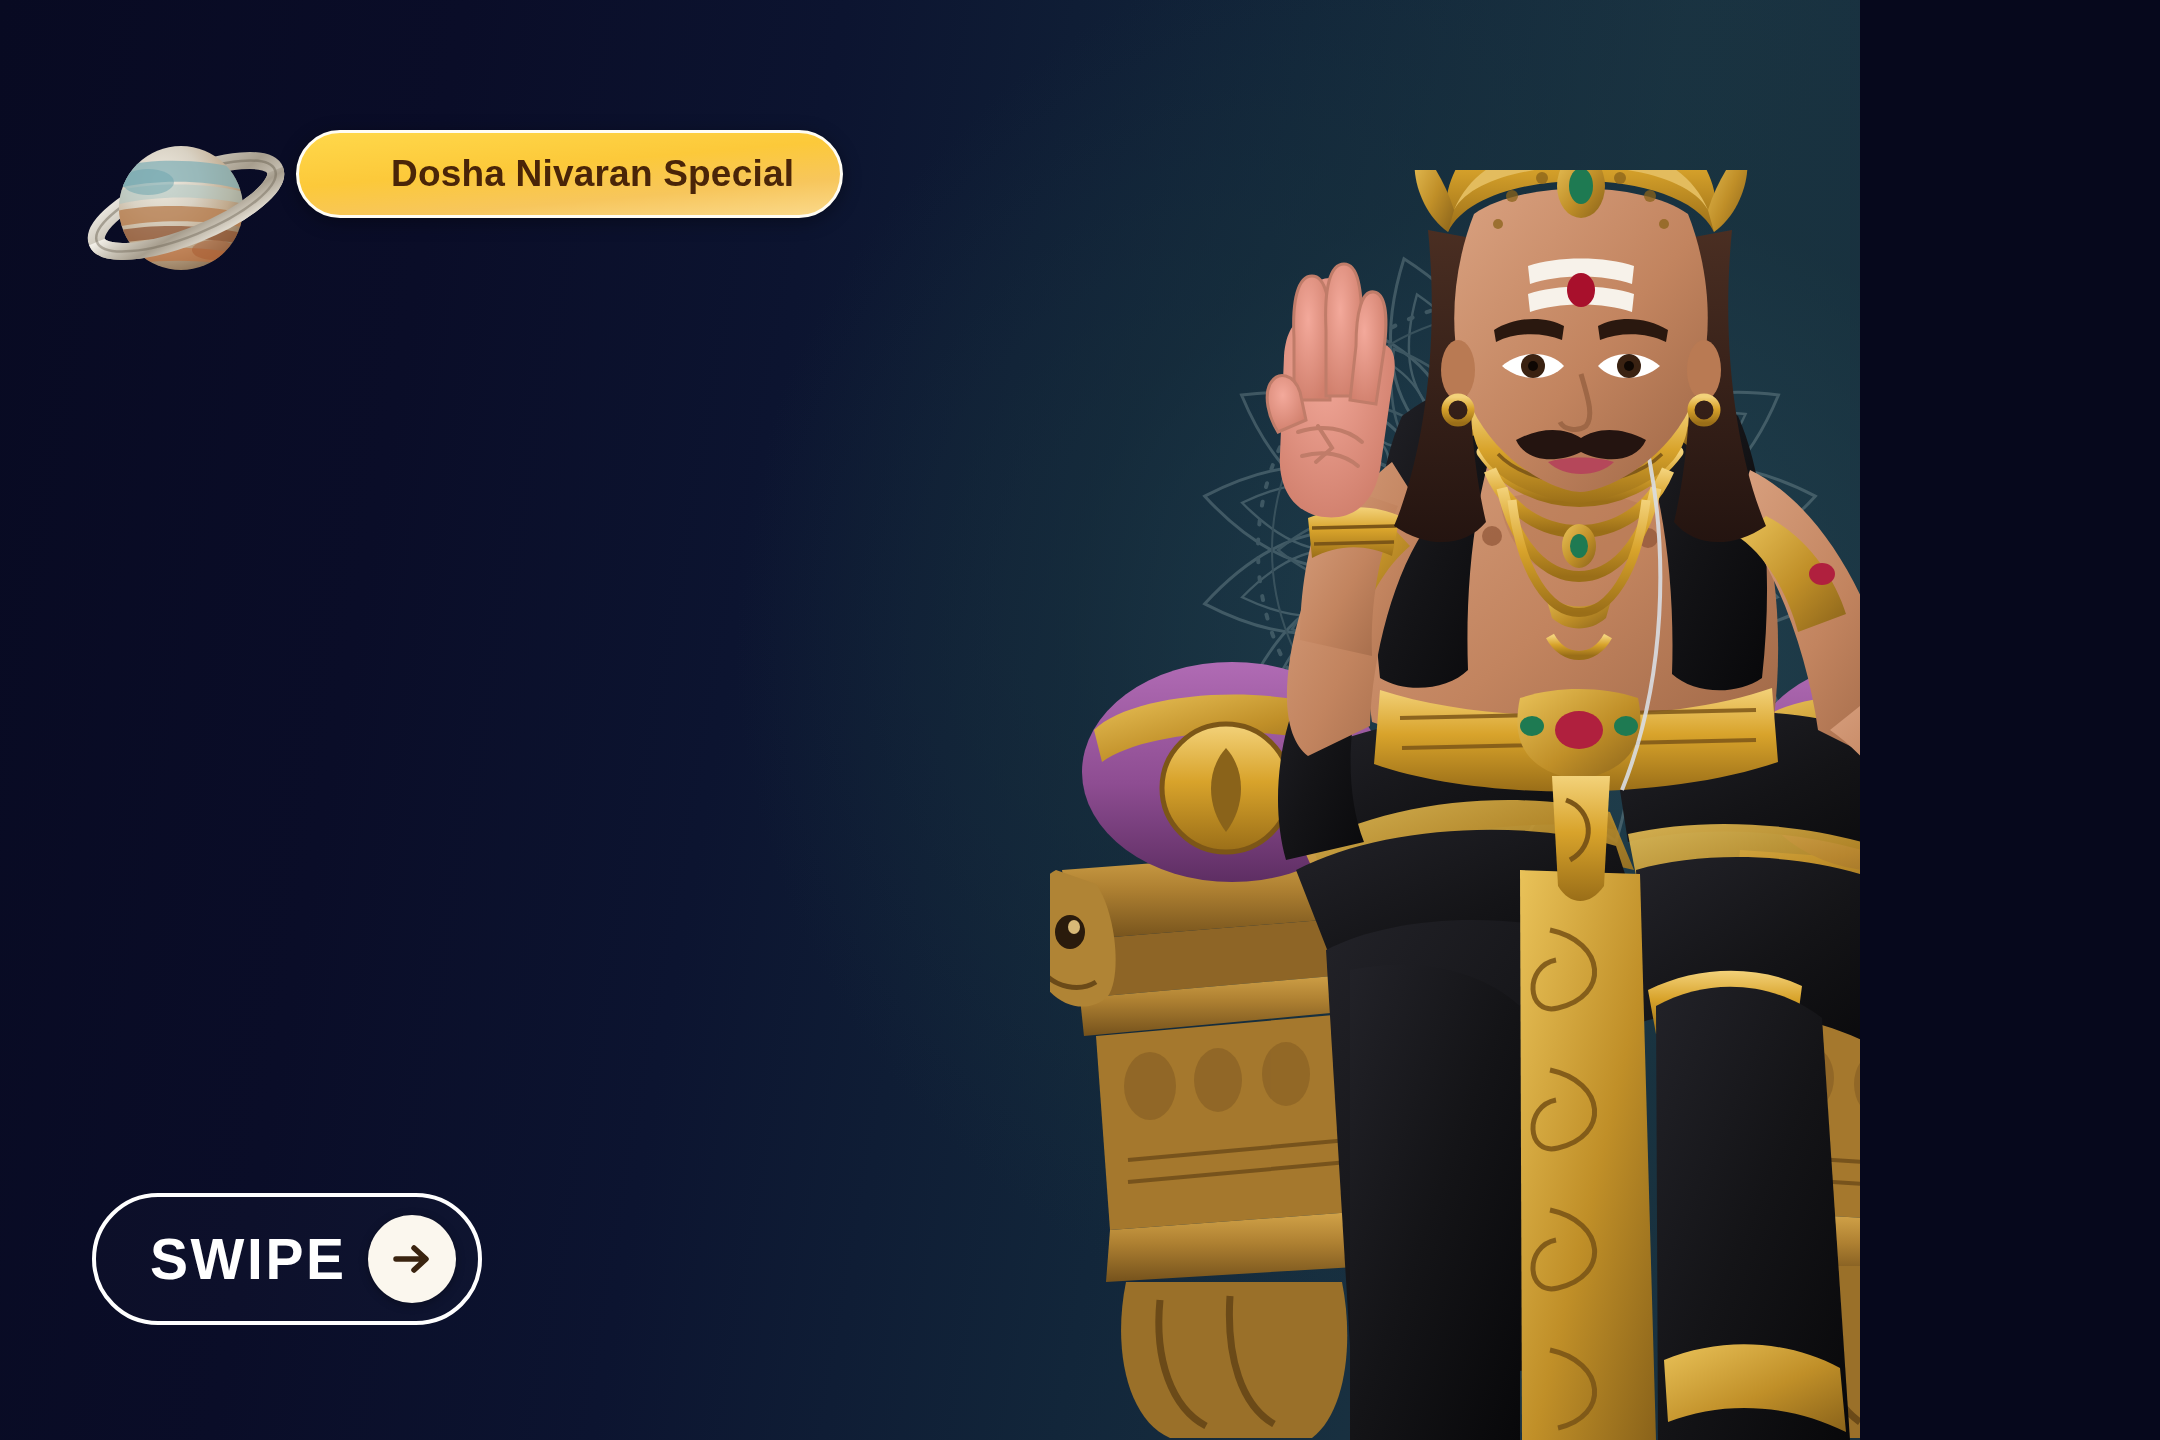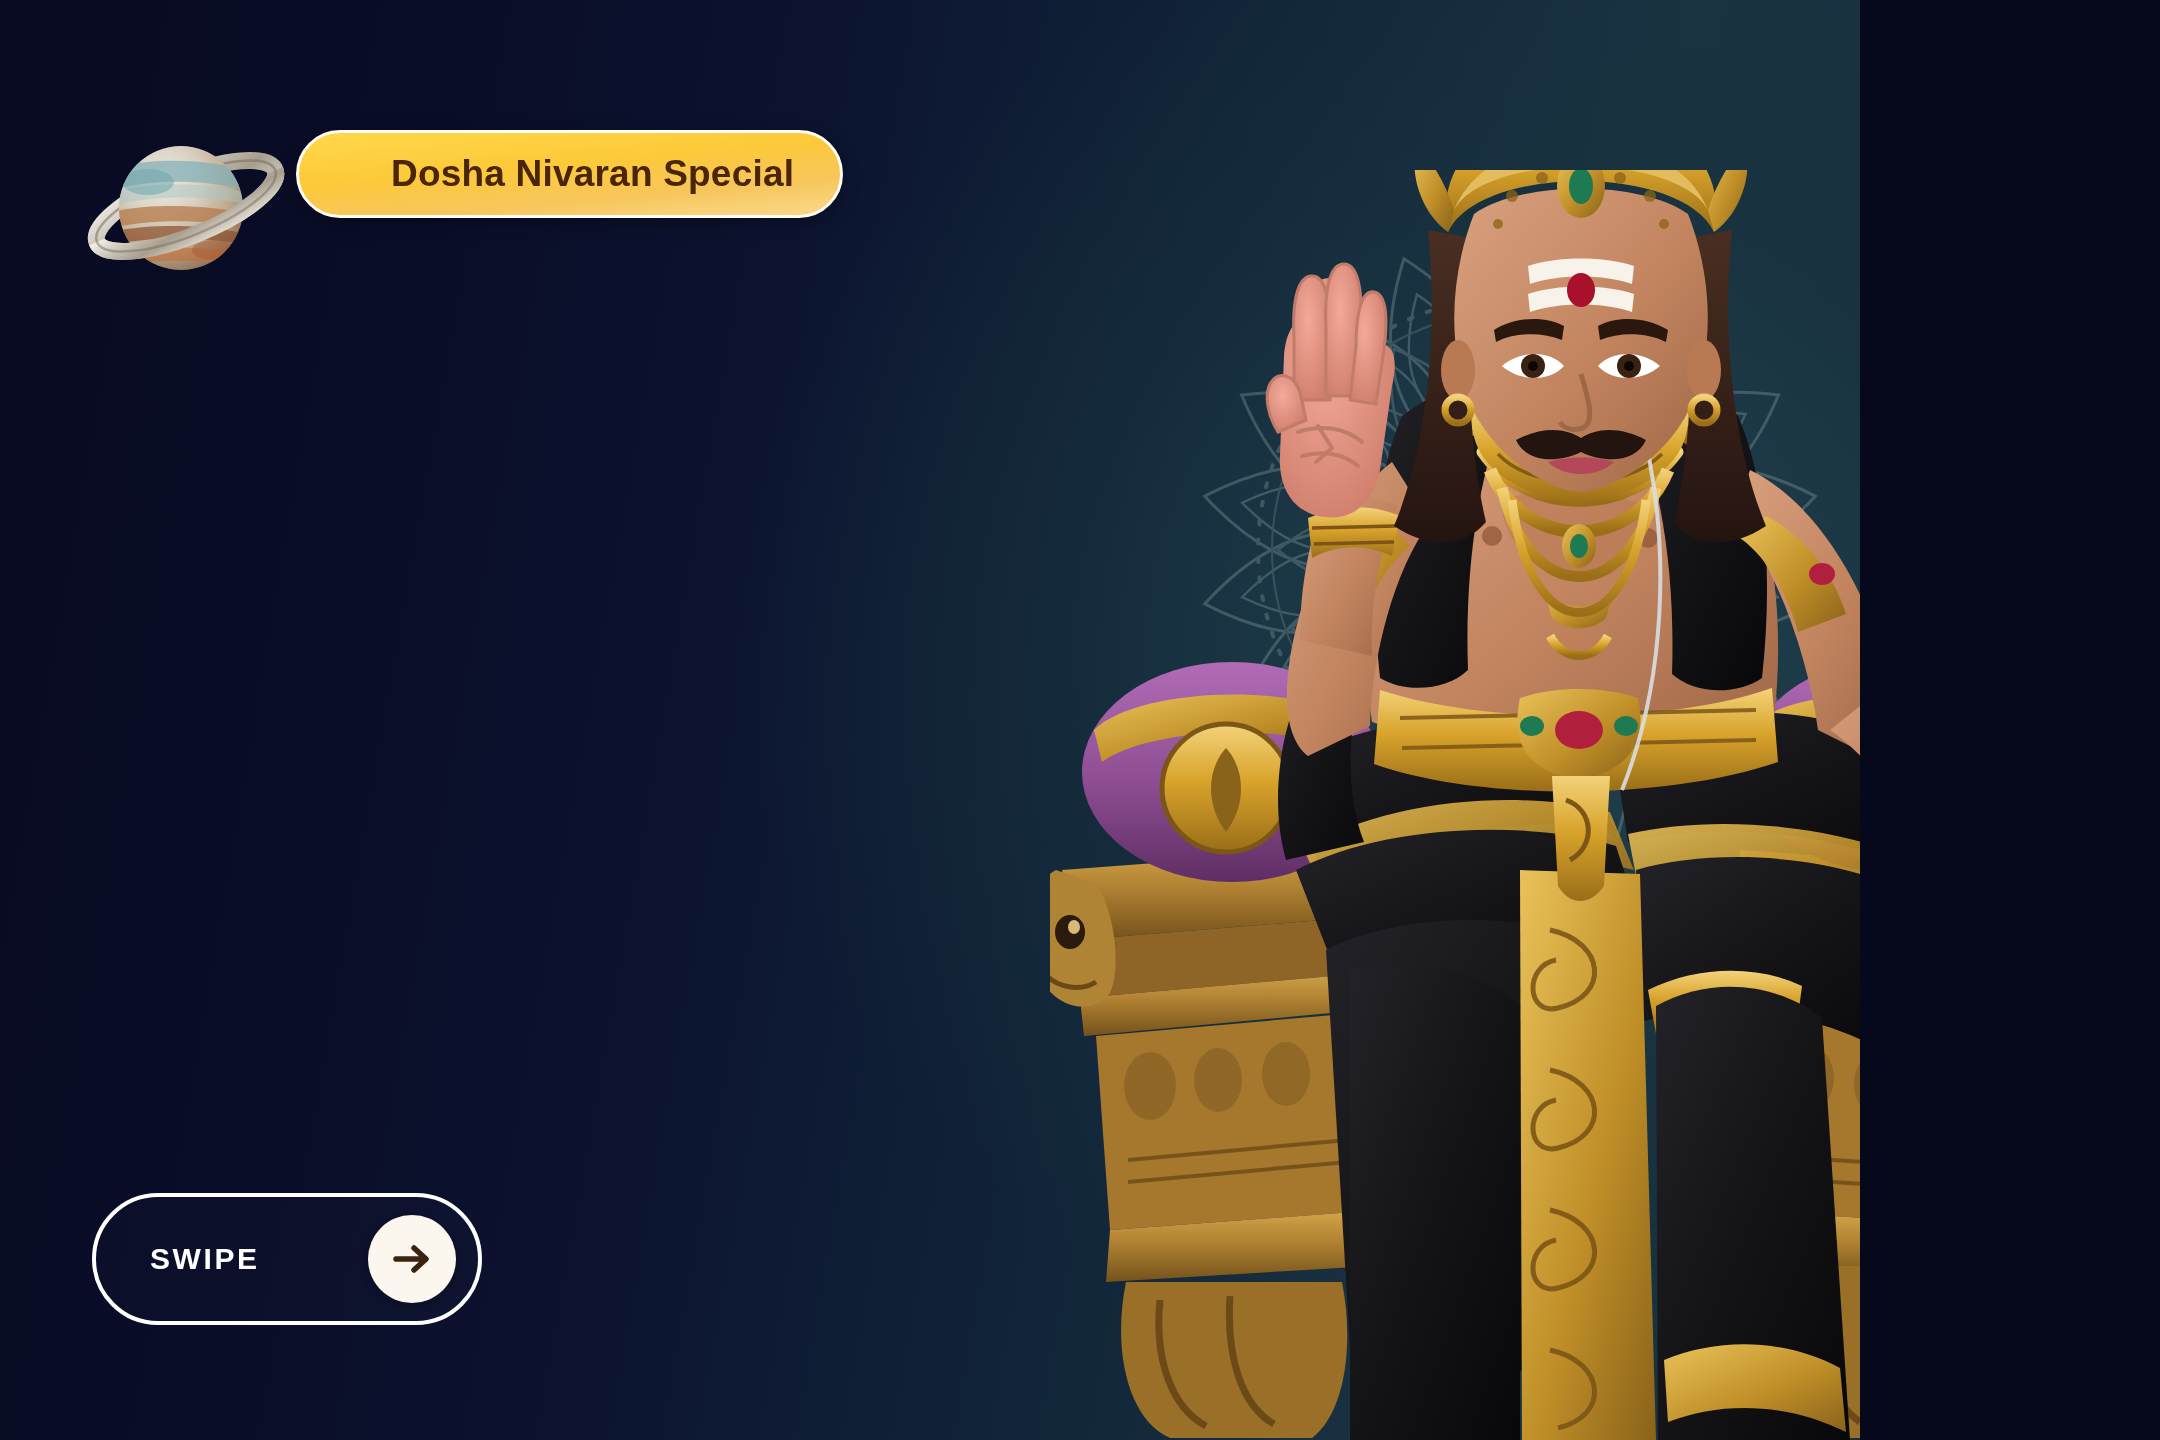--- a/index.html
+++ b/index.html
@@ -63,21 +63,21 @@
   
   .swipe{
     position:absolute; left:92px; top:1193px;
     width:390px; height:132px;
     border:4px solid #FFFFFF; border-radius:70px;
     display:flex; align-items:center; justify-content:space-between;
     padding:0 22px 0 54px;
     background:rgba(255,255,255,.015);
   }
   .swipe-label{
-    font-size:30px; font-weight:700; letter-spacing:2.6px; color:#FFFFFF;
+    font-size:57px; font-weight:700; letter-spacing:2.6px; color:#FFFFFF;
   }
   .swipe-circle{
     width:88px; height:88px; border-radius:50%;
     background:#FBF7EE;
     display:flex; align-items:center; justify-content:center;
     box-shadow:0 2px 10px rgba(0,0,0,.3);
   }
   .swipe-circle svg{ width:46px; height:46px; display:block; }
 </style>
 </head>

